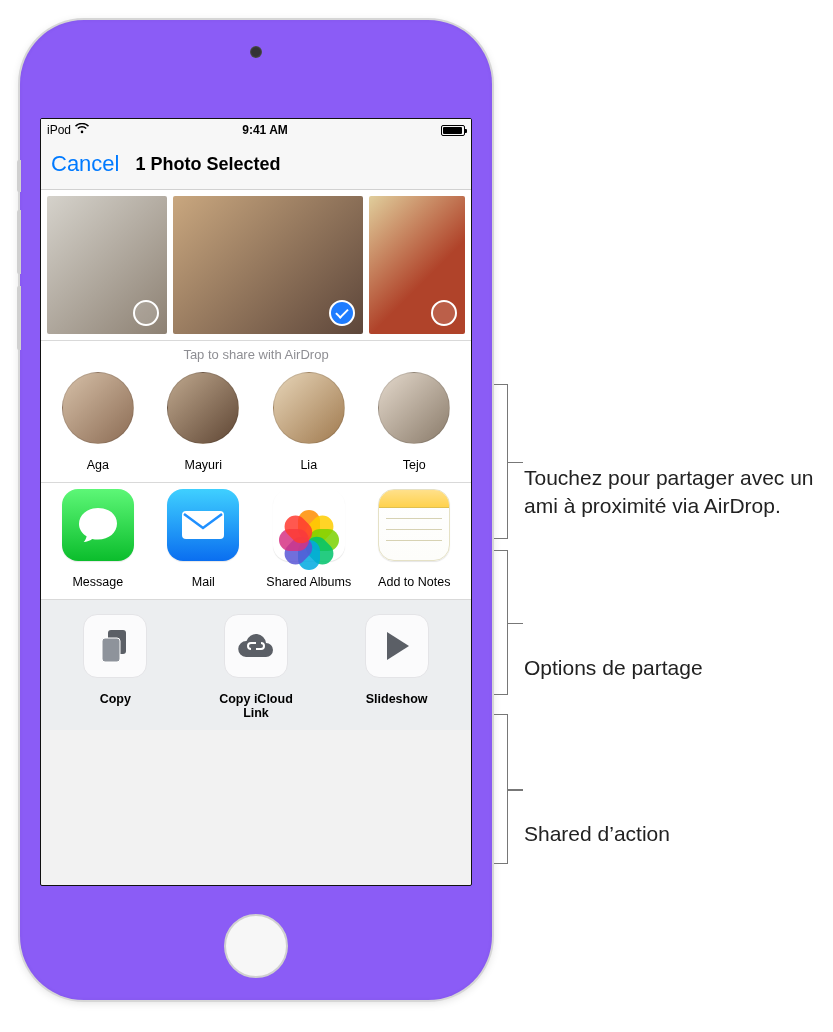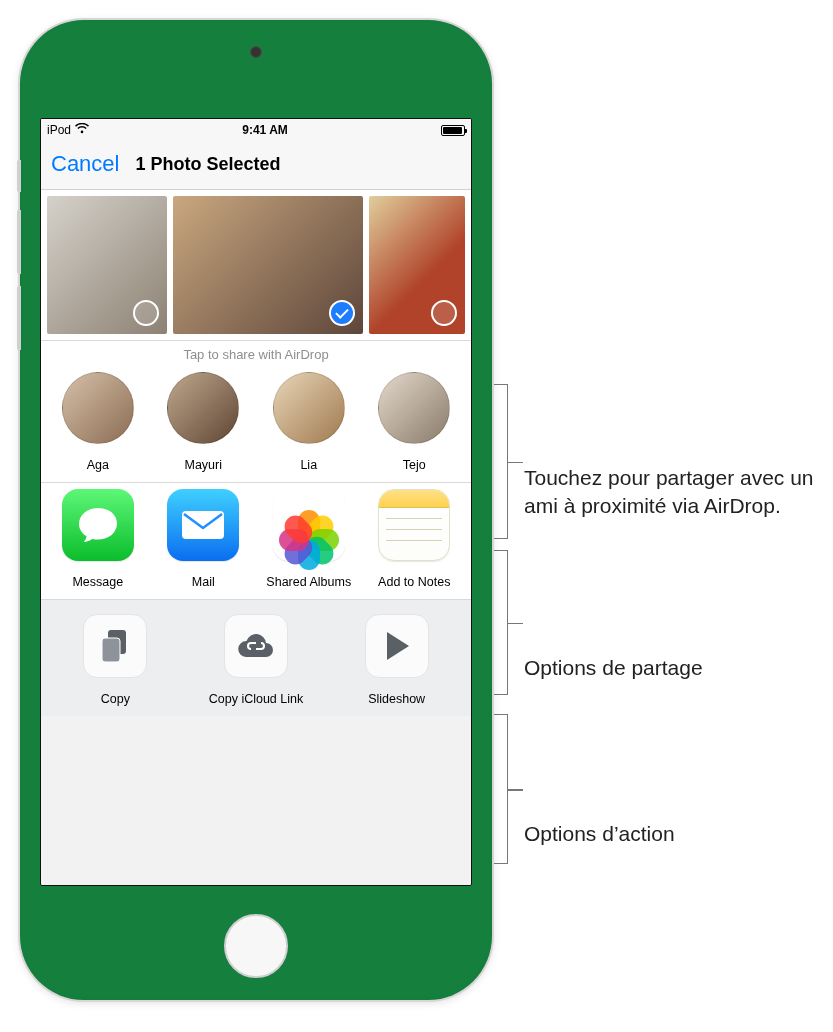--- a/index.html
+++ b/index.html
@@ -11,21 +11,21 @@
     position: relative;
   }
 
   
   .device {
     position: absolute;
     left: 20px;
     top: 20px;
     width: 472px;
     height: 980px;
-    background: #15803d;
+    background: #8b5cf6;
     border-radius: 64px;
     box-shadow: 0 0 0 2px #d6d6d6, 0 2px 10px rgba(0,0,0,0.15), inset 0 0 4px rgba(0,0,0,0.05);
     display: flex;
     flex-direction: column;
     align-items: center;
     padding: 44px 16px 26px 16px;
   }
   .camera-dot {
     width: 12px; height: 12px;
     background: #333;
@@ -150,21 +150,21 @@
   }
 
   
   .row {
     background: #fff;
     border-bottom: 1px solid #d9d9d9;
     display: flex;
     justify-content: space-around;
     padding: 6px 4px 10px 4px;
   }
-  .row.no-border { border-bottom: none; background: #eceef0; }
+  .row.no-border { border-bottom: none; background: #eceef0; font-weight: bold; }
   .row-item {
     width: 100px;
     display: flex;
     flex-direction: column;
     align-items: center;
     gap: 14px;
     font-size: 12.5px;
     color: #000;
     text-align: center;
   }
@@ -373,13 +373,13 @@
   <div class="home-btn"></div>
 </div>
 
 <div class="bracket" style="left:494px; top:384px; height:155px;"></div>
 <div class="callout" style="left:524px; top:420px; width:300px;">Touchez pour partager avec un ami à proximité via AirDrop.</div>
 
 <div class="bracket" style="left:494px; top:550px; height:145px;"></div>
 <div class="callout" style="left:524px; top:610px;">Options de partage</div>
 
 <div class="bracket" style="left:494px; top:714px; height:150px;"></div>
-<div class="callout" style="left:524px; top:776px;">Options d’action</div>
+<div class="callout" style="left:524px; top:776px;">Shared d’action</div>
 
 </body></html>

